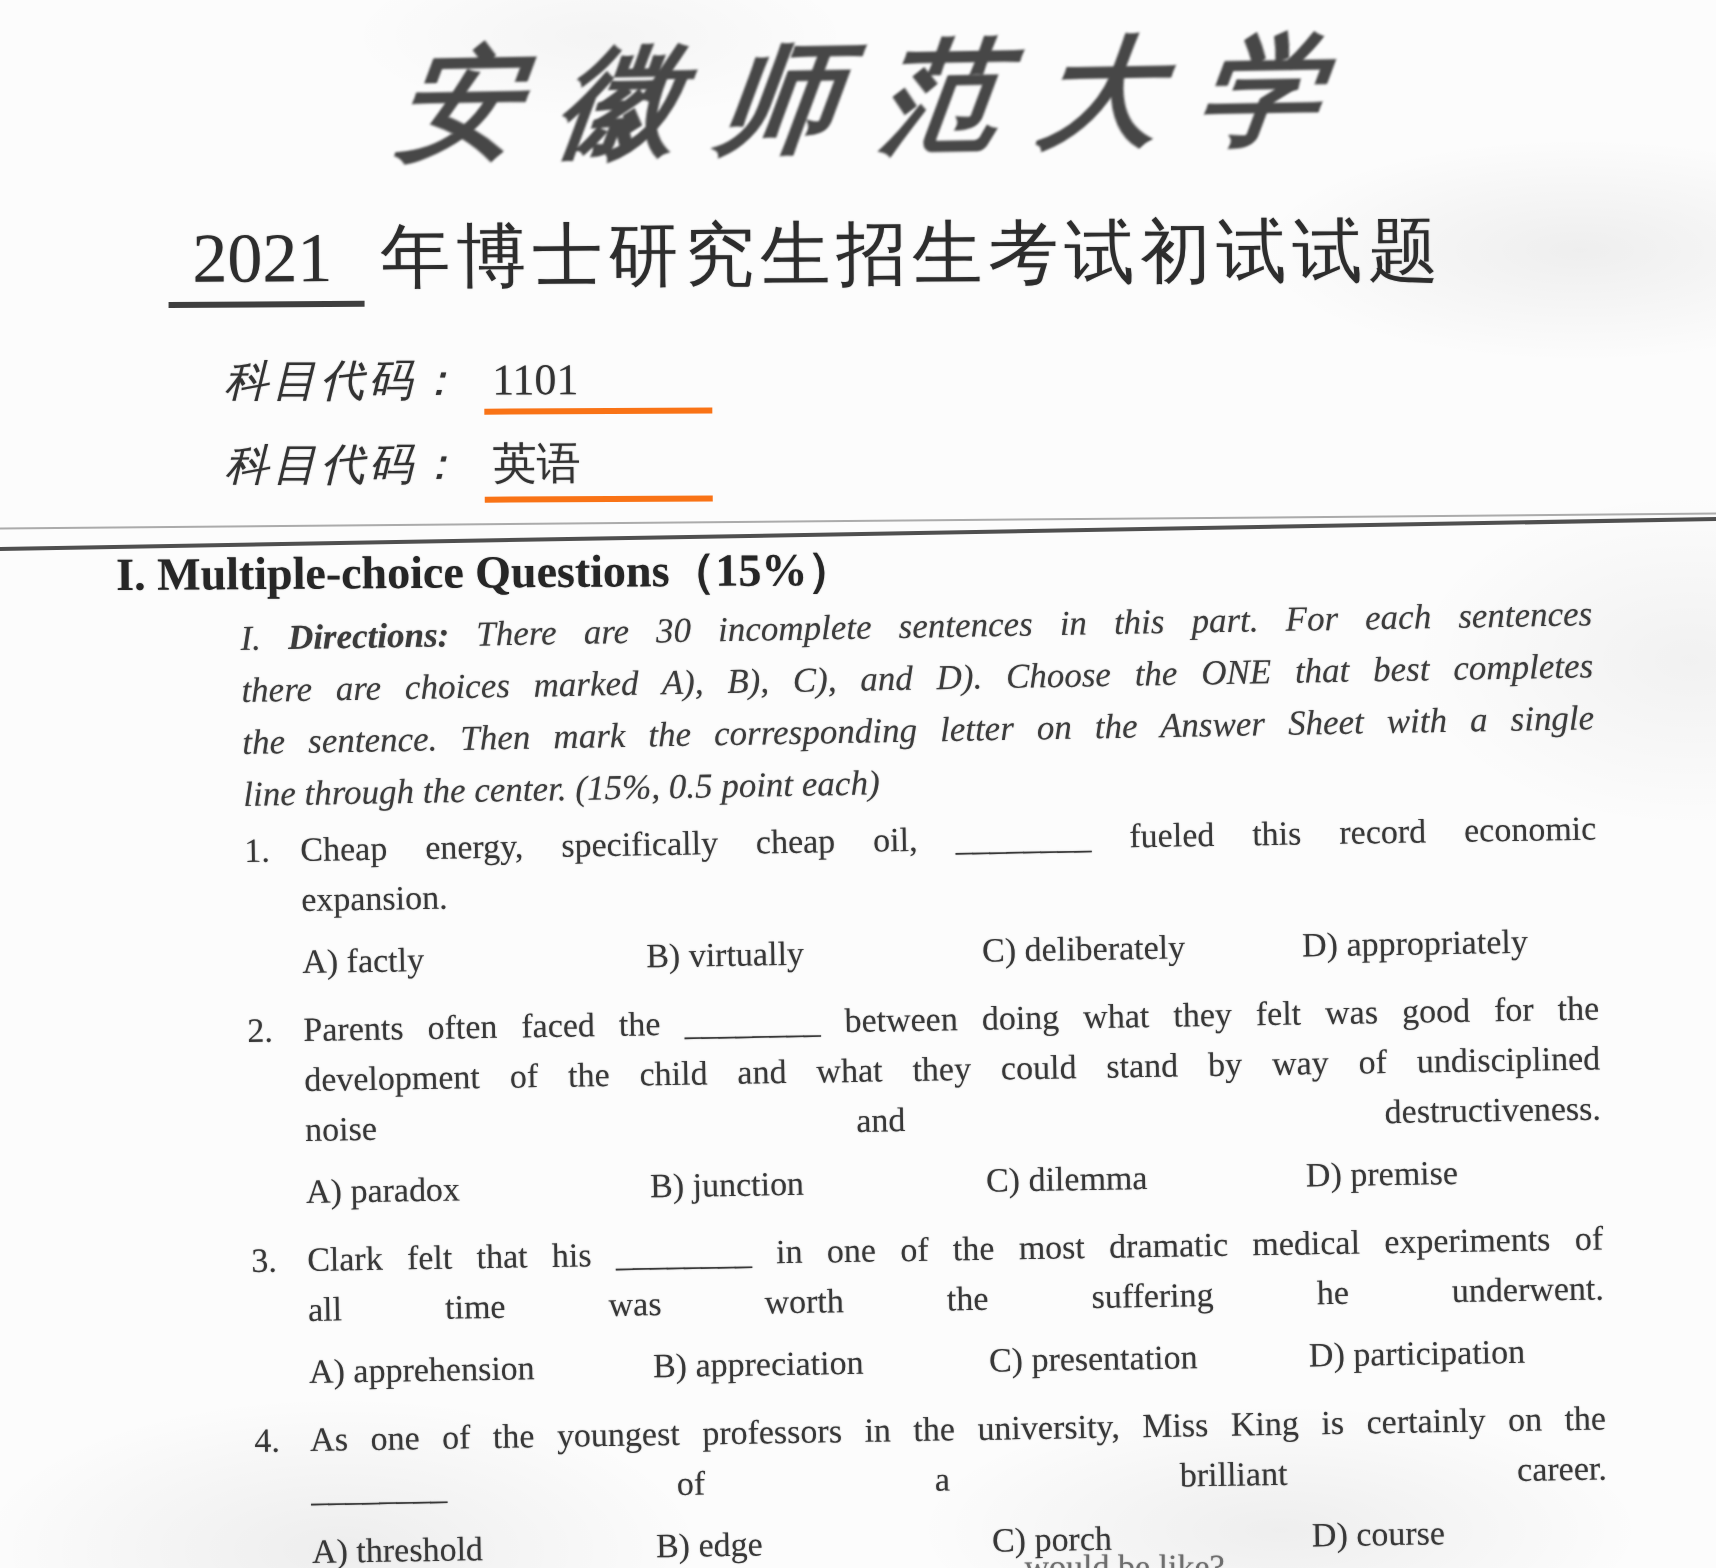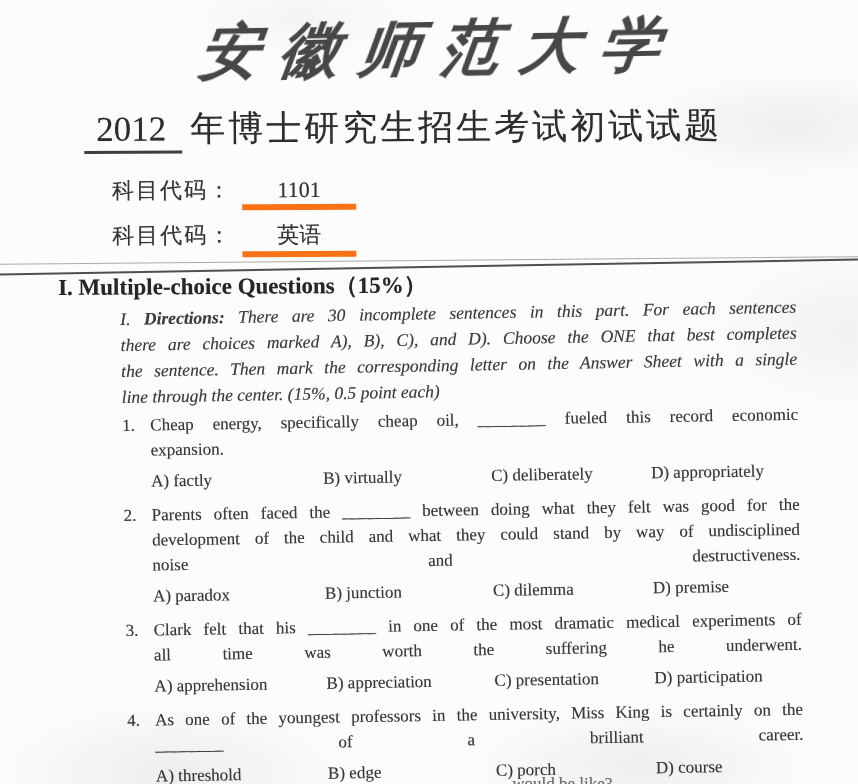--- a/index.html
+++ b/index.html
@@ -41,24 +41,24 @@
   }
   .main-title .year {
     display:inline-block; padding:0 16px 1px 12px;
     border-bottom:3px solid #3f3f3f;
     font-family:"Liberation Serif", serif;
   }
   .main-title .rest { letter-spacing:3px; margin-left:8px; }
 
   .subject { position:absolute; left:112px; top:176px; font-size:22px; color:#333; transform:rotate(-0.3deg); transform-origin:left top; }
   .subject .row { margin-bottom:10px; white-space:nowrap; }
-  .subject .lbl { letter-spacing:2px; }
+  .subject .lbl { letter-spacing:2px;font-style:italic; }
   .subject .val {
-    display:inline-block; min-width:114px; text-align:center;
-    border-bottom:6px solid #f97316; margin-left:10px; padding:0 4px 1px 4px;
+    display:inline-block; min-width:114px; text-align:left;
+    border-bottom:3px solid #f97316; margin-left:10px; padding:0 4px 1px 4px;
   }
 
   .rule-light { position:absolute; left:-4px; top:260px; width:866px; height:1px; background:#ababab; transform:rotate(-0.5deg); }
   .rule-dark  { position:absolute; left:-4px; top:266px; width:866px; height:2px; background:#4f4f4f; transform:rotate(-1.0deg); }
 
   .section-heading {
     position:absolute; left:58px; top:272px; white-space:nowrap;
     font-size:23px; font-weight:bold; color:#262626;
     transform:rotate(-0.4deg); transform-origin:left top;
   }
@@ -94,21 +94,21 @@
   }
 </style>
 </head>
 <body>
 
 <div class="page">
 
   <div class="calligraphy">安徽师范大学</div>
 
   <div class="main-title">
-    <span class="year">2012</span><span class="rest">年博士研究生招生考试初试试题</span>
+    <span class="year">2021</span><span class="rest">年博士研究生招生考试初试试题</span>
   </div>
 
   <div class="subject">
     <div class="row">
       <span class="lbl">科目代码：</span><span class="val">1101</span>
     </div>
     <div class="row">
       <span class="lbl">科目代码：</span><span class="val">英语</span>
     </div>
   </div>

